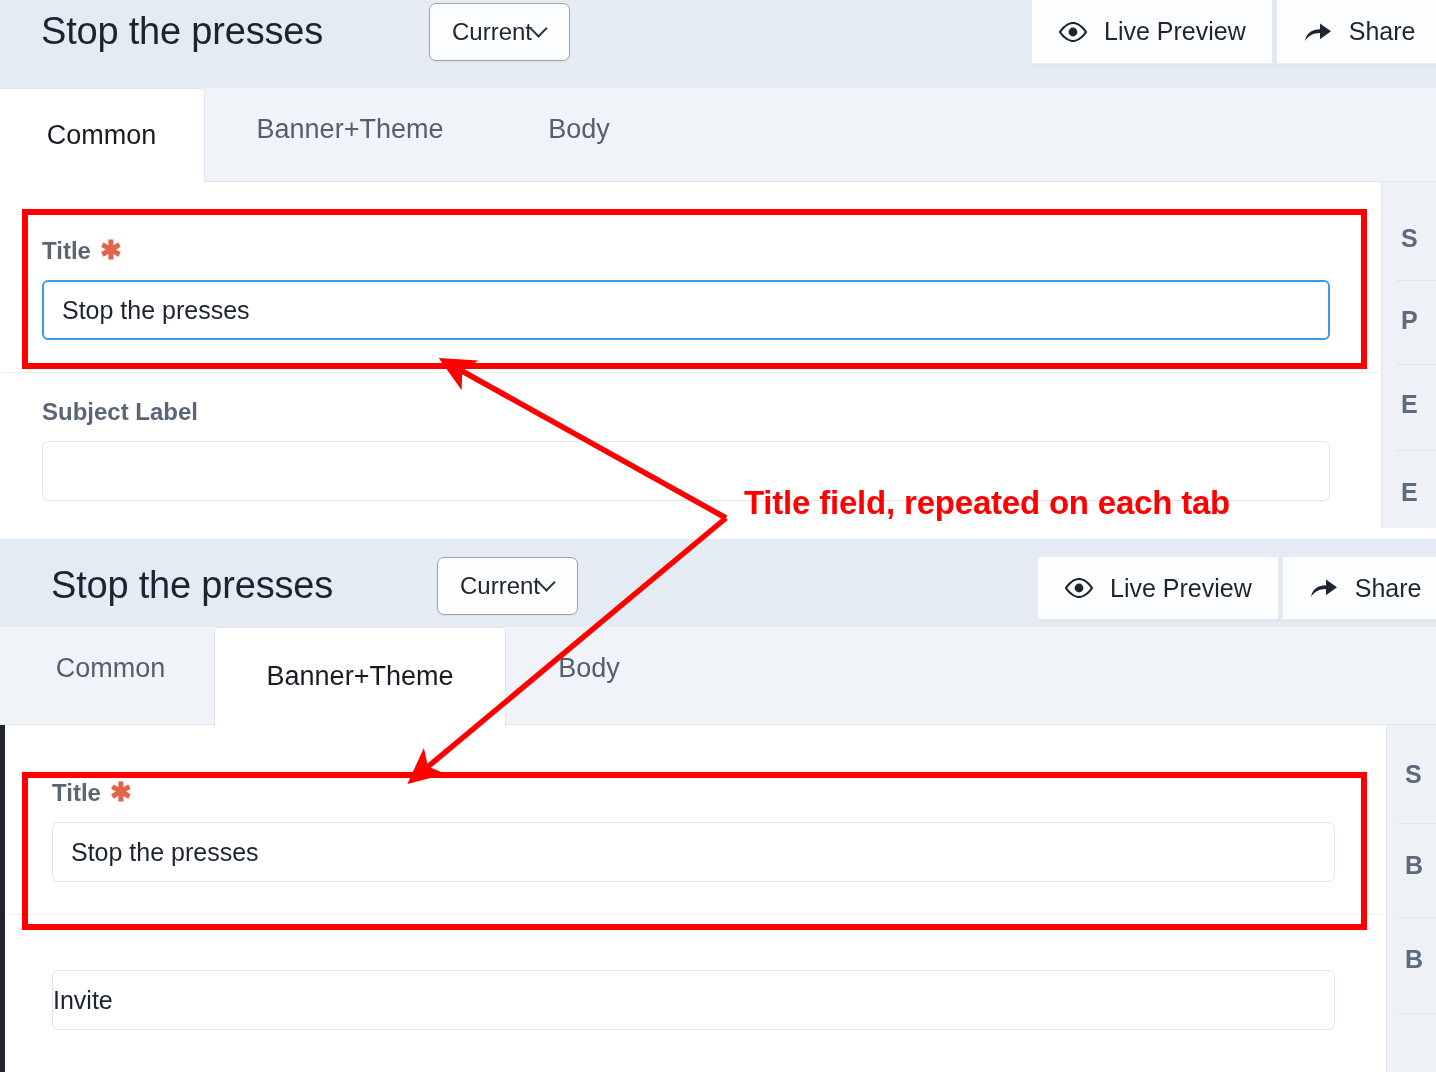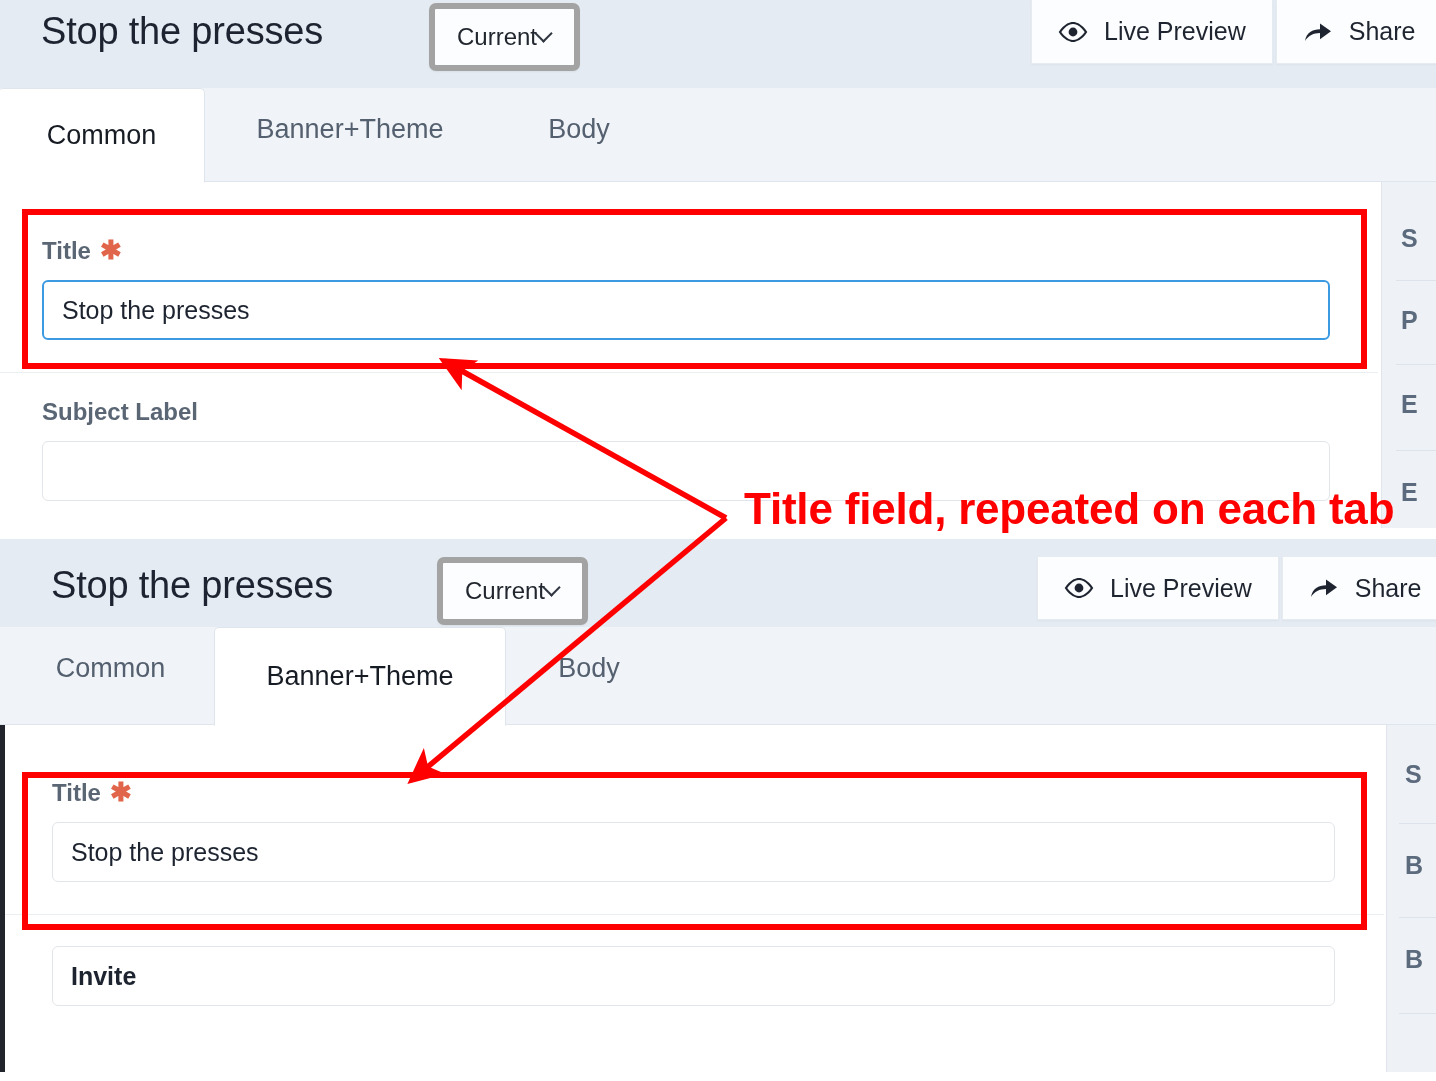--- a/index.html
+++ b/index.html
@@ -25,21 +25,21 @@
     display: flex; align-items: flex-start;
     height: 88px;
   }
   .app-title {
     font-size: 38px; font-weight: 400; color: #1d2330;
     line-height: 1; letter-spacing: -0.2px;
     white-space: nowrap;
   }
   .version-btn {
     background: #fcfdfe;
-    border: 6px solid #a3a3a3;
+    border: 1px solid #a3a3a3;
     border-radius: 7px;
     font-size: 24px; color: #22272f;
     display: inline-flex; align-items: center; 
     padding: 14px 22px;
     box-shadow: 0 1px 2px rgba(16,24,40,.05);
     cursor: pointer; white-space: nowrap;
   }
   .chev {
     width: 15px; height: 15px; display:inline-block; position: relative; top:-3px;
   }
@@ -134,21 +134,21 @@
   .anno-box {
     position: absolute;
     border: 6px solid #ff0000;
     pointer-events: none;
     z-index: 40;
   }
   .anno-text {
     position: absolute;
     color: #ff0000;
     font-weight: bold;
-    font-size: 44px;
+    font-size: 33px;
     white-space: nowrap;
     z-index: 42;
     letter-spacing: -0.2px;
   }
   svg.anno-svg {
     position: absolute; left: 0; top: 0;
     width: 1436px; height: 1081px;
     pointer-events: none; z-index: 41;
   }
   .white-gap {
@@ -279,21 +279,21 @@
         <div class="field-label">
           <span>Title</span>
           <span class="req">✱</span>
         </div>
         <input class="txt-input" type="text" style="margin-top: 15px; height: 60px; padding: 0px 18px;" value="Stop the presses">
       </div>
 
       <div class="divider" style="top:189px;"></div>
 
       <div class="field" style="position:absolute; left:47px; top:214px; width:1283px;">
-        <input class="txt-input" type="text" style="margin-top: 7px; height: 60px; padding: 0px 18px; font-weight: bold;" value="Invite">
+        <input class="txt-input" type="text" style="margin-top: 31px; height: 60px; padding: 0px 0;" value="Invite">
       </div>
     </div>
 
     <div class="rail" style="left:1386px; top:186px; width:50px; height:347px;">
       <div class="rail-label" style="left:18px; top:35px;">S</div>
       <div class="rail-rule" style="left:12px; top:98px; width:40px;"></div>
       <div class="rail-label" style="left:18px; top:126px;">B</div>
       <div class="rail-rule" style="left:12px; top:192px; width:40px;"></div>
       <div class="rail-label" style="left:18px; top:220px;">B</div>
       <div class="rail-rule" style="left:12px; top:288px; width:40px;"></div>

